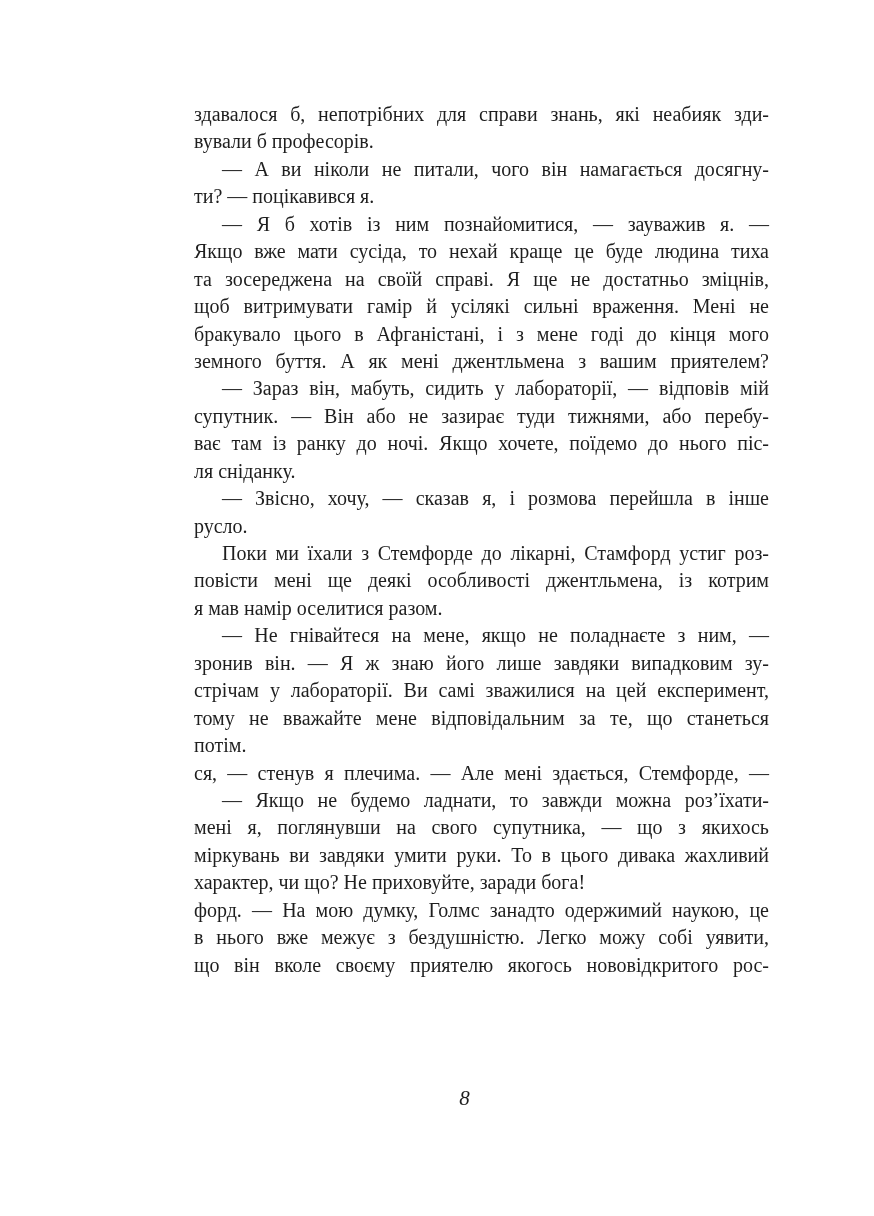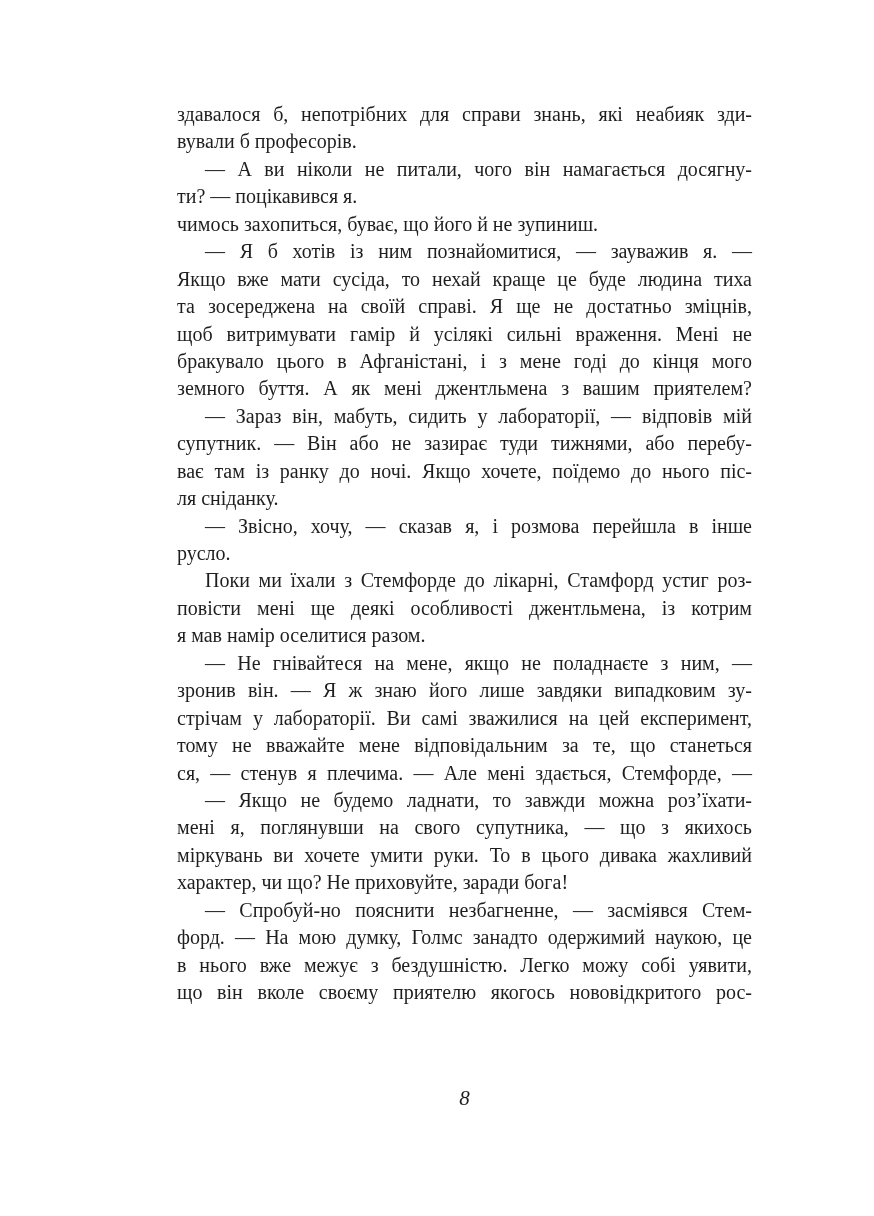--- a/index.html
+++ b/index.html
@@ -10,21 +10,21 @@
     width: 874px;
     height: 1216px;
     background: #ffffff;
     position: relative;
     font-family: "Liberation Serif", serif;
     color: #1e1e1e;
     overflow: hidden;
   }
   .text-block {
     position: absolute;
-    left: 177px;
+    left: 194px;
     top: 101px;
     width: 575px;
     font-size: 20px;
     line-height: 27.43px;
     letter-spacing: 0;
   }
   .line {
     text-align: justify;
     text-align-last: justify;
     min-height: 27.43px;
@@ -47,44 +47,43 @@
   }
 </style>
 </head>
 <body>
 
 <div class="text-block">
   <div class="line">здавалося б, непотрібних для справи знань, які неабияк зди-</div>
   <div class="line end">вували б професорів.</div>
   <div class="line indent">— А ви ніколи не питали, чого він намагається досягну-</div>
   <div class="line end">ти? — поцікавився я.</div>
-  <div class="line end">чимось захопиться, буває, що його й не зупиниш.</div>
   <div class="line indent">— Я б хотів із ним познайомитися, — зауважив я. —</div>
   <div class="line">Якщо вже мати сусіда, то нехай краще це буде людина тиха</div>
   <div class="line">та зосереджена на своїй справі. Я ще не достатньо зміцнів,</div>
   <div class="line">щоб витримувати гамір й усілякі сильні враження. Мені не</div>
   <div class="line">бракувало цього в Афганістані, і з мене годі до кінця мого</div>
   <div class="line">земного буття. А як мені джентльмена з вашим приятелем?</div>
   <div class="line indent">— Зараз він, мабуть, сидить у лабораторії, — відповів мій</div>
   <div class="line">супутник. — Він або не зазирає туди тижнями, або перебу-</div>
   <div class="line">ває там із ранку до ночі. Якщо хочете, поїдемо до нього піс-</div>
   <div class="line end">ля сніданку.</div>
   <div class="line indent">— Звісно, хочу, — сказав я, і розмова перейшла в інше</div>
   <div class="line end">русло.</div>
   <div class="line indent">Поки ми їхали з Стемфорде до лікарні, Стамфорд устиг роз-</div>
   <div class="line">повісти мені ще деякі особливості джентльмена, із котрим</div>
   <div class="line end">я мав намір оселитися разом.</div>
   <div class="line indent">— Не гнівайтеся на мене, якщо не поладнаєте з ним, —</div>
   <div class="line">зронив він. — Я ж знаю його лише завдяки випадковим зу-</div>
   <div class="line">стрічам у лабораторії. Ви самі зважилися на цей експеримент,</div>
   <div class="line">тому не вважайте мене відповідальним за те, що станеться</div>
+  <div class="line end">потім.</div>
   <div class="line">ся, — стенув я плечима. — Але мені здається, Стемфорде, —</div>
   <div class="line indent">— Якщо не будемо ладнати, то завжди можна роз’їхати-</div>
   <div class="line">мені я, поглянувши на свого супутника, — що з якихось</div>
-  <div class="line">міркувань ви хочете умити руки. То в цього дивака жахливий</div>
+  <div class="line">міркувань ви завдяки умити руки. То в цього дивака жахливий</div>
   <div class="line end">характер, чи що? Не приховуйте, заради бога!</div>
-  <div class="line indent">— Спробуй-но пояснити незбагненне, — засміявся Стем-</div>
   <div class="line">форд. — На мою думку, Голмс занадто одержимий наукою, це</div>
   <div class="line">в нього вже межує з бездушністю. Легко можу собі уявити,</div>
   <div class="line">що він вколе своєму приятелю якогось нововідкритого рос-</div>
 </div>
 
 <div class="page-number">8</div>
 
 </body></html>

